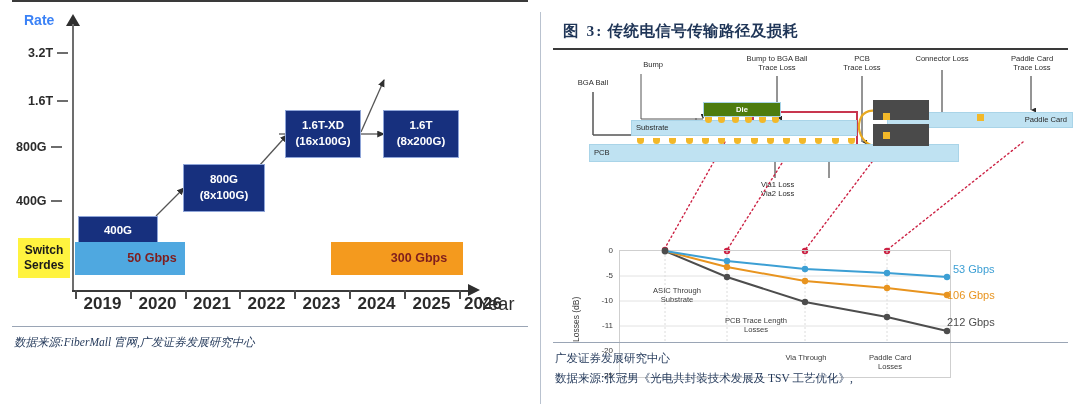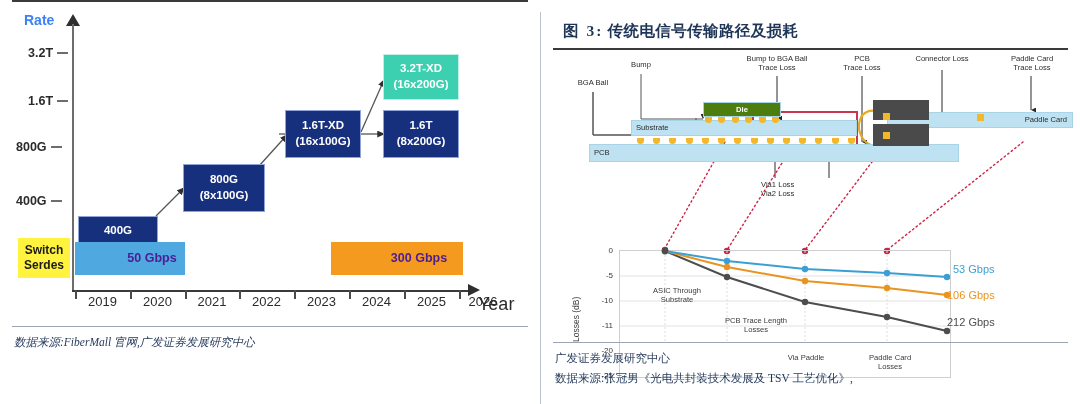--- a/index.html
+++ b/index.html
@@ -80,30 +80,30 @@
 
   
   .band-label {
     position: absolute; left: 2px; top: 236px; width: 52px; height: 40px;
     background: #fff33f; color: #1a1a1a;
     font-size: 12px; font-weight: bold; line-height: 1.25;
     display: flex; flex-direction: column; align-items: center; justify-content: center;
   }
   .band {
     position: absolute; top: 240px; height: 33px;
-    color: #4c1d95; font-size: 12.5px; font-weight: bold;
+    color: #7f1d1d; font-size: 12.5px; font-weight: bold;
     display: flex; align-items: center; justify-content: center; padding-left: 44px;
   }
   .band.b50  { background: #4fa8e0; }
   .band.b100 { background: #67bf2e; }
   .band.b200 { background: #f49a1e; }
 
   .yearlab {
     position: absolute; top: 292px;
-    font-size: 13px; font-weight: normal; color: #2b2b2b;
+    font-size: 17px; font-weight: bold; color: #2b2b2b;
     text-align: center; white-space: nowrap;
   }
   .yeartick { position: absolute; top: 288px; width: 2px; height: 9px; background: #4a4a4a; }
   .year-axis-name {
     position: absolute; top: 292px; left: 462px;
     font-size: 18px; font-weight: normal; color: #2b2b2b;
   }
 
   
   .diag { position: relative; width: 522px; height: 292px; margin-left: 6px; }
@@ -198,24 +198,20 @@
       <div class="node" style="left:167px; top:162px; width:82px; height:48px;">
         <span>800G</span>
         <span>(8x100G)</span>
       </div>
 
       <div class="node" style="left:269px; top:108px; width:76px; height:48px;">
         <span>1.6T-XD</span>
         <span>(16x100G)</span>
       </div>
 
-      <div class="node teal" style="left:367px; top:52px; width:76px; height:46px;">
-        <span>3.2T-XD</span>
-        <span>(16x200G)</span>
-      </div>
 
       <div class="node" style="left:367px; top:108px; width:76px; height:48px;">
         <span>1.6T</span>
         <span>(8x200G)</span>
       </div>
 
       <div class="band-label">
         <span>Switch</span>
         <span>Serdes</span>
       </div>
@@ -258,21 +254,21 @@
 
     <div class="fig-title">
       <span class="num">图 3:</span>
       <span>传统电信号传输路径及损耗</span>
     </div>
     <div class="title-rule"></div>
 
     <div class="diag">
 
       <div class="dlab" style="left:6px;  top:28px; width:60px;">BGA Ball</div>
-      <div class="dlab" style="left:62px; top:10px; width:44px;">Bump</div>
+      <div class="dlab" style="left:62px; top:10px; width:44px;text-align:right;">Bump</div>
       <div class="dlab" style="left:172px; top:4px; width:96px;">Bump to BGA Ball
 Trace Loss</div>
       <div class="dlab" style="left:272px; top:4px; width:66px;">PCB
 Trace Loss</div>
       <div class="dlab" style="left:340px; top:4px; width:90px;">Connector Loss</div>
       <div class="dlab" style="left:434px; top:4px; width:82px;">Paddle Card
 Trace Loss</div>
       <div class="dlab left-al" style="left:204px; top:130px; width:80px;">Via1 Loss
 Via2 Loss</div>
 
@@ -403,21 +399,21 @@
         <circle cx="170" cy="211" r="3.2" fill="#3c9fd4"></circle>
         <circle cx="248" cy="219" r="3.2" fill="#3c9fd4"></circle>
         <circle cx="330" cy="223" r="3.2" fill="#3c9fd4"></circle>
         <circle cx="390" cy="227" r="3.2" fill="#3c9fd4"></circle>
       </svg>
 
       <div class="ann" style="left:78px;  top:236px; width:84px;">ASIC Through
 Substrate</div>
       <div class="ann" style="left:148px; top:266px; width:102px;">PCB Trace Length
 Losses</div>
-      <div class="ann" style="left:218px; top:303px; width:62px;">Via Paddle</div>
+      <div class="ann" style="left:218px; top:303px; width:62px;">Via Through</div>
       <div class="ann" style="left:300px; top:303px; width:66px;">Paddle Card
 Losses</div>
 
       <div class="legend" style="left:396px; top:213px; color:#3c9fd4;">53 Gbps</div>
       <div class="legend" style="left:390px; top:239px; color:#e8941f;">106 Gbps</div>
       <div class="legend" style="left:390px; top:266px; color:#4d4d4d;">212 Gbps</div>
     </div>
 
     <div style="position:absolute; left:10px; right:10px; bottom:28px;">
       <div class="foot-rule"></div>

